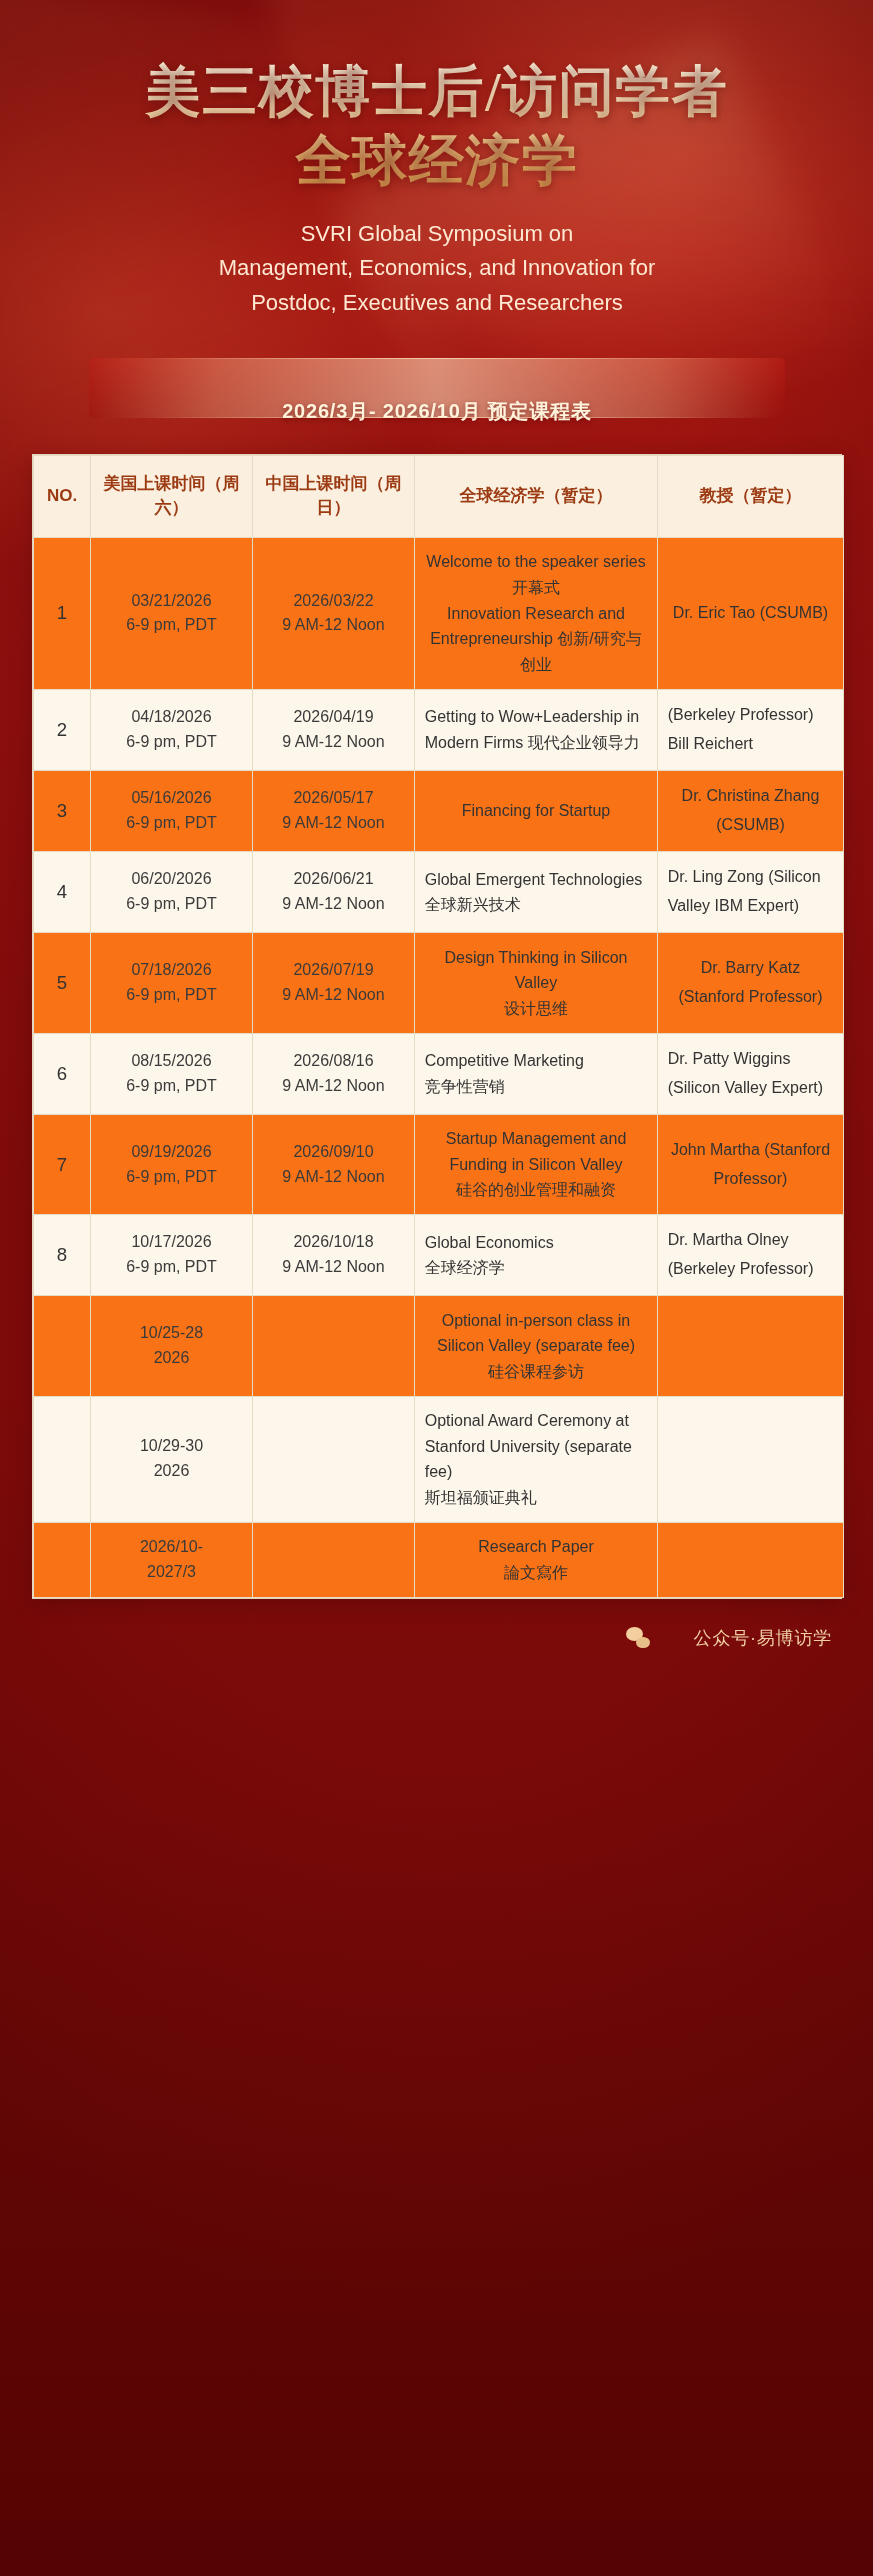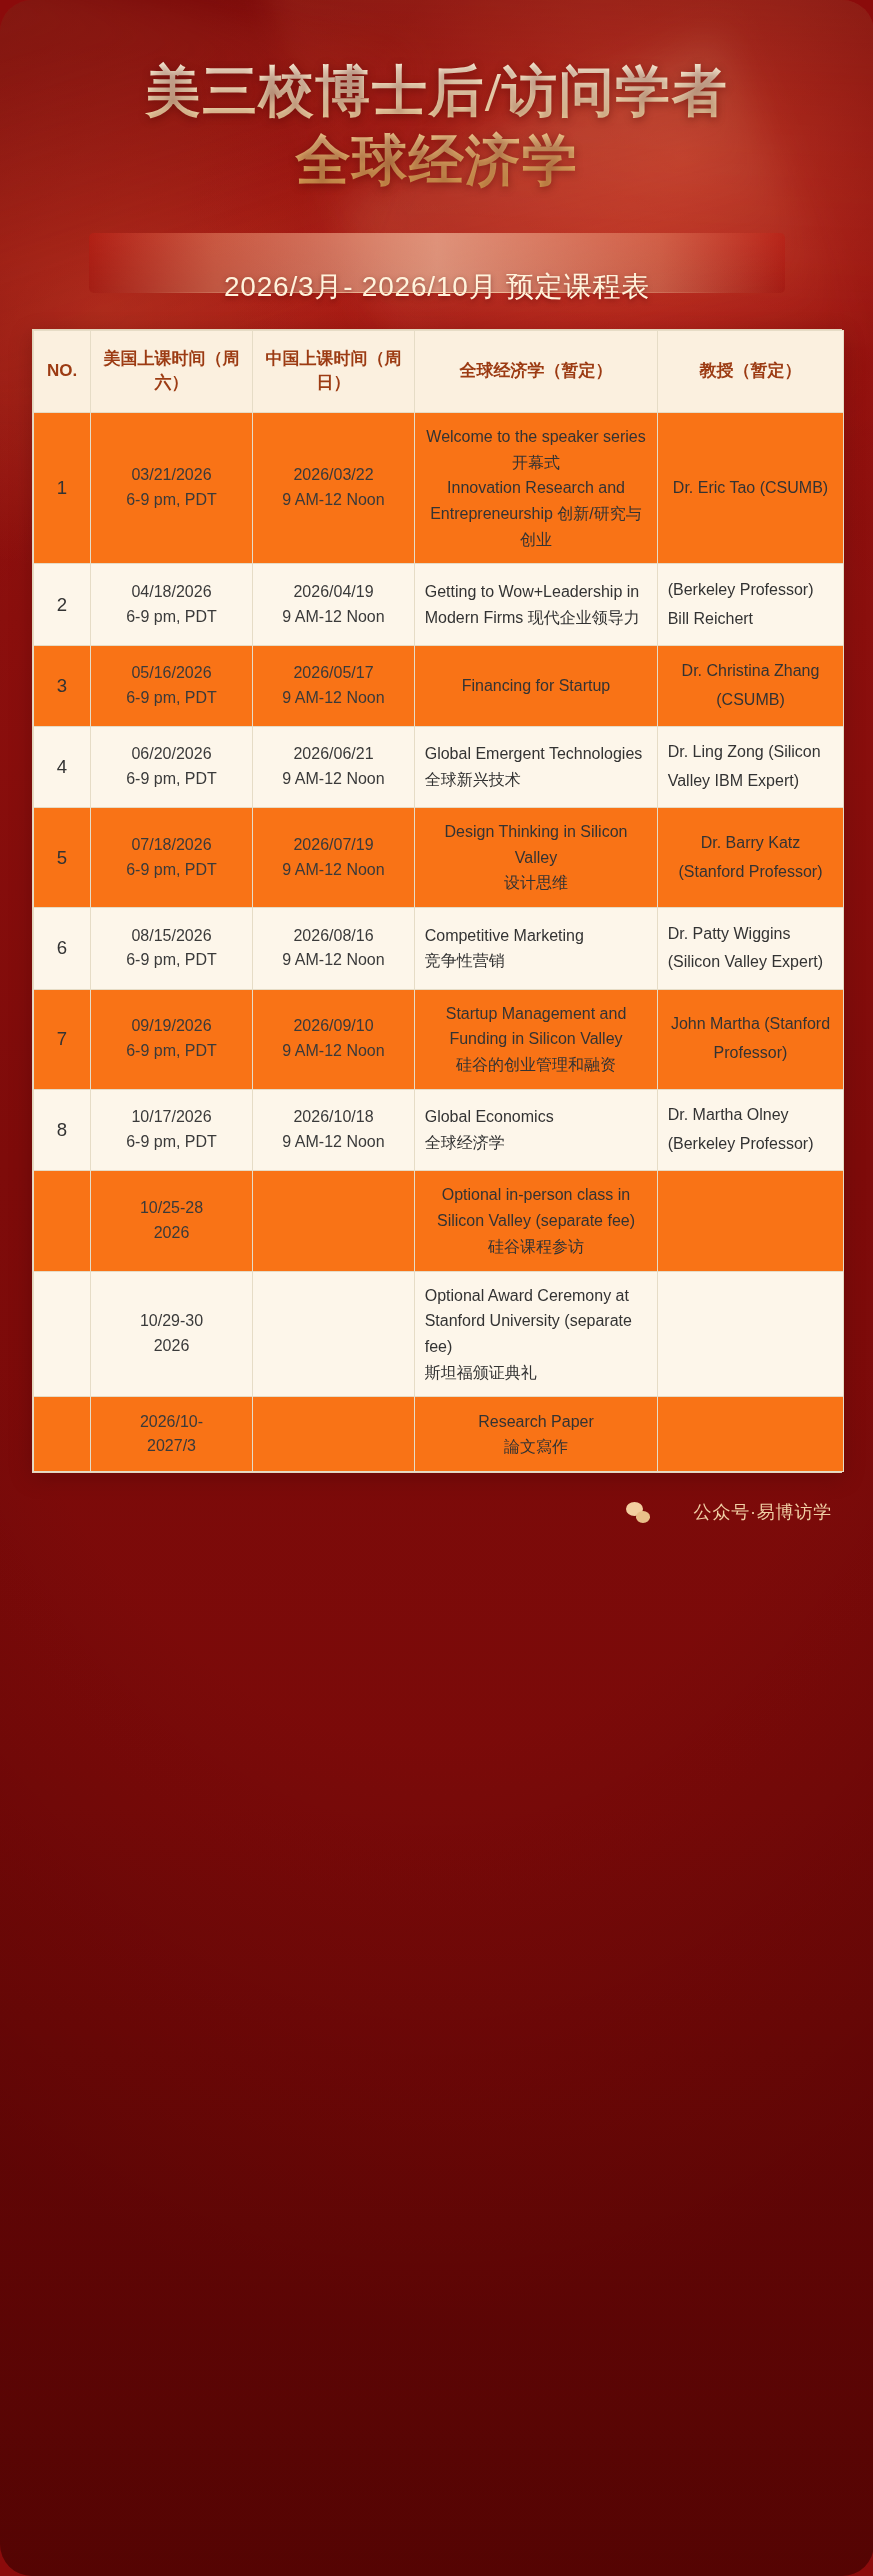--- a/index.html
+++ b/index.html
@@ -15,21 +15,20 @@
   }
   .poster {
     position: relative;
     width: 874px;
     height: 2576px;
     background:
       radial-gradient(ellipse 728px 566px at 78% 6%, rgba(255,90,60,0.50) 0%, rgba(180,20,15,0.18) 45%, rgba(140,10,10,0) 70%),
       radial-gradient(ellipse 566px 405px at 12% 12%, rgba(255,120,70,0.28) 0%, rgba(150,15,12,0.0) 65%),
       linear-gradient(180deg, #8d0d0c 0%, #a01410 10%, #8c0f0d 24%, #7e0b0a 45%, #7a0a09 70%, #6f0807 88%, #620605 100%);
     overflow: hidden;
-    border-radius: 32px;
   }
   
   .streak {
     position: absolute;
     pointer-events: none;
   }
   .streak-1 {
     top: -146px; right: -97px;
     width: 615px; height: 728px;
     background: linear-gradient(200deg, rgba(255,150,100,0.35) 0%, rgba(255,110,70,0.10) 35%, rgba(255,90,60,0) 65%);
@@ -109,22 +108,22 @@
     content: "";
     position: absolute;
     left: 8%;
     right: 8%;
     height: 0.8px;
     background: linear-gradient(90deg, rgba(255,225,185,0) 0%, rgba(255,225,185,0.75) 50%, rgba(255,225,185,0) 100%);
   }
   .date-band:before { top: 0; }
   .date-band:after { bottom: 0; }
   .date-text {
-    font-size: 28px;
-    font-weight: normal;
+    font-size: 20px;
+    font-weight: bold;
     color: #fff3dc;
     letter-spacing: 0.8px;
     text-shadow: 0 1.6px 4.9px rgba(80,0,0,0.5);
     margin-top: 48px;
   }
 
   .table-wrap {
     position: relative;
     z-index: 3;
     margin: 36px 32px 0 32px;
@@ -227,20 +226,25 @@
 <div class="poster">
   <div class="streak streak-1"></div>
   <div class="streak streak-2"></div>
   <div class="streak streak-3"></div>
   <div class="vignette"></div>
 
   <div class="header">
     <div class="title-cn">
       <span>美三校博士后/访问学者</span>
       <span class="line2">全球经济学</span>
+    </div>
+    <div class="subtitle">
+      <div>SVRI Global Symposium on</div>
+      <div>Management, Economics, and Innovation for</div>
+      <div>Postdoc, Executives and Researchers</div>
     </div>
     <div class="date-band-wrap">
       <div class="date-band">
         <span class="date-text">2026/3月- 2026/10月 预定课程表</span>
       </div>
     </div>
   </div>
 
   <div class="table-wrap">
     <table class="schedule">

